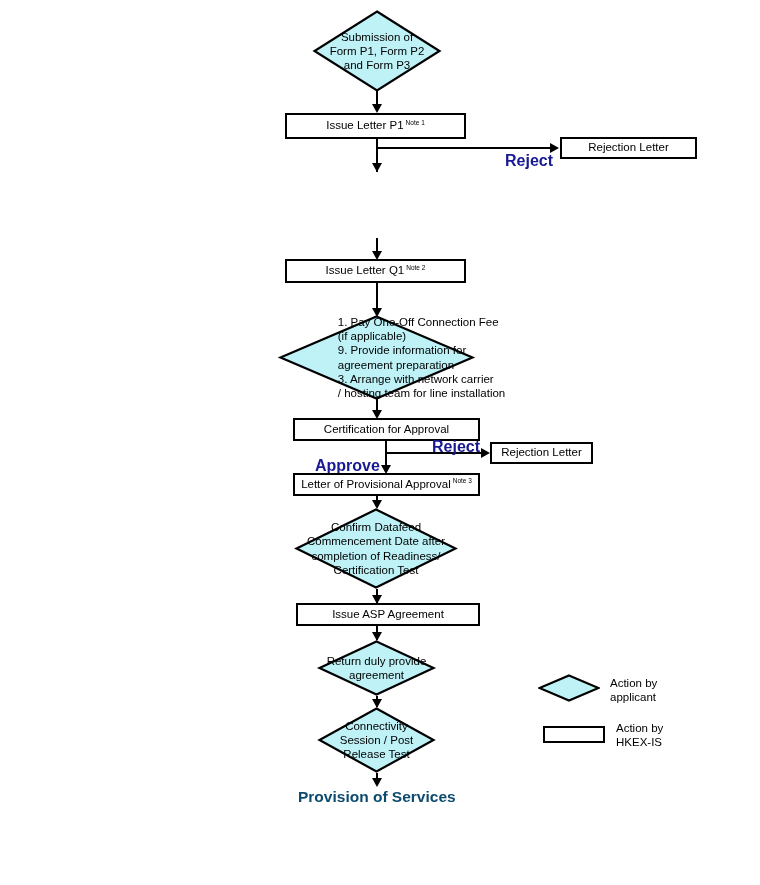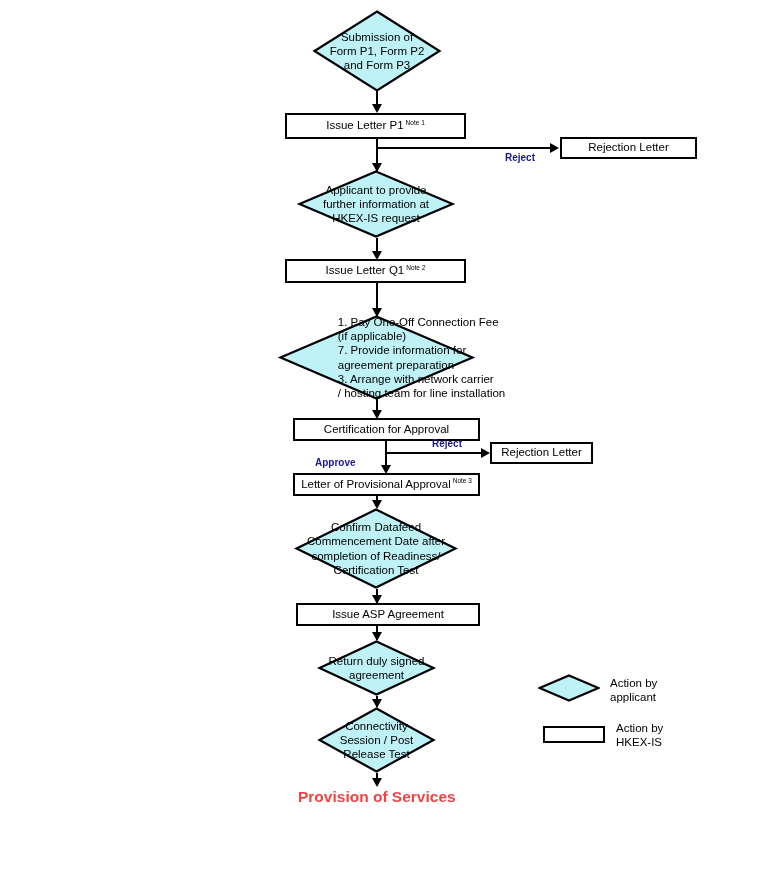--- a/index.html
+++ b/index.html
@@ -92,31 +92,31 @@
     position: absolute;
     width: 0;
     height: 0;
     border-top: 5px solid transparent;
     border-bottom: 5px solid transparent;
     border-left: 9px solid #000000;
   }
   
   .edge-label {
     position: absolute;
-    font-size: 10px;
+    font-size: 16px;
     font-weight: bold;
     color: #191994;
     white-space: nowrap;
   }
   
   .terminal-text {
     position: absolute;
     font-size: 15.5px;
     font-weight: bold;
-    color: #ef4444;
+    color: #0c4a6e;
     white-space: nowrap;
   }
   
   .legend-item {
     position: absolute;
   }
   .legend-label {
     position: absolute;
     font-size: 11.5px;
     color: #000000;
@@ -155,46 +155,38 @@
   <div class="arrow-down" style="left:372px; top:163px;"></div>
 
   <div class="hline" style="left:376px; top:147px; width:175px;"></div>
   <div class="arrow-right" style="left:550px; top:143px;"></div>
   <div class="edge-label" style="left:505px; top:152px;">Reject</div>
 
   <div class="node proc" style="left:560px; top:137px; width:137px; height:22px;">
     <span class="lbl">Rejection Letter</span>
   </div>
 
-  <div class="diamond-wrap" style="left:298px; top:170px; width:156px; height:68px;">
-    <svg width="156" height="68" viewBox="0 0 156 68">
-      <polygon points="78,1.5 154.5,34 78,66.5 1.5,34" fill="#BEF2F7" stroke="#000000" stroke-width="2.2"></polygon>
-    </svg>
-    <div class="diamond-text">Applicant to provide
-further information at
-HKEX-IS request</div>
-  </div>
 
   <div class="vline" style="left:376px; top:238px; height:14px;"></div>
   <div class="arrow-down" style="left:372px; top:251px;"></div>
 
   <div class="node proc" style="left:285px; top:259px; width:181px; height:24px;">
     <span class="lbl"><span>Issue Letter Q1</span><sup class="note">Note 2</sup></span>
   </div>
 
   <div class="vline" style="left:376px; top:283px; height:32px;"></div>
   <div class="arrow-down" style="left:372px; top:308px;"></div>
 
   <div class="diamond-wrap" style="left:279px; top:315px; width:195px; height:85px;">
     <svg width="195" height="85" viewBox="0 0 195 85">
       <polygon points="97.5,1.5 193.5,42.5 97.5,83.5 1.5,42.5" fill="#BEF2F7" stroke="#000000" stroke-width="2.2"></polygon>
     </svg>
     <div class="diamond-text left-align" style="left:20px; width:245px;">1. Pay One-Off Connection Fee
     (if applicable)
-7. Provide information for
+9. Provide information for
     agreement preparation
 3. Arrange with network carrier
     / hosting team for line installation</div>
   </div>
 
   <div class="vline" style="left:376px; top:398px; height:15px;"></div>
   <div class="arrow-down" style="left:372px; top:410px;"></div>
 
   <div class="node proc" style="left:293px; top:418px; width:187px; height:23px;">
     <span class="lbl">Certification for Approval</span>
@@ -236,21 +228,21 @@
     <span class="lbl">Issue ASP Agreement</span>
   </div>
 
   <div class="vline" style="left:376px; top:626px; height:14px;"></div>
   <div class="arrow-down" style="left:372px; top:632px;"></div>
 
   <div class="diamond-wrap" style="left:318px; top:640px; width:117px; height:56px;">
     <svg width="117" height="56" viewBox="0 0 117 56">
       <polygon points="58.5,1.5 115.5,28 58.5,54.5 1.5,28" fill="#BEF2F7" stroke="#000000" stroke-width="2.2"></polygon>
     </svg>
-    <div class="diamond-text" style="left:-8px; width:133px;">Return duly signed
+    <div class="diamond-text" style="left:-8px; width:133px;">Return duly provide
 agreement</div>
   </div>
 
   <div class="vline" style="left:376px; top:696px; height:11px;"></div>
   <div class="arrow-down" style="left:372px; top:699px;"></div>
 
   <div class="diamond-wrap" style="left:318px; top:707px; width:117px; height:66px;">
     <svg width="117" height="66" viewBox="0 0 117 66">
       <polygon points="58.5,1.5 115.5,33 58.5,64.5 1.5,33" fill="#BEF2F7" stroke="#000000" stroke-width="2.2"></polygon>
     </svg>

